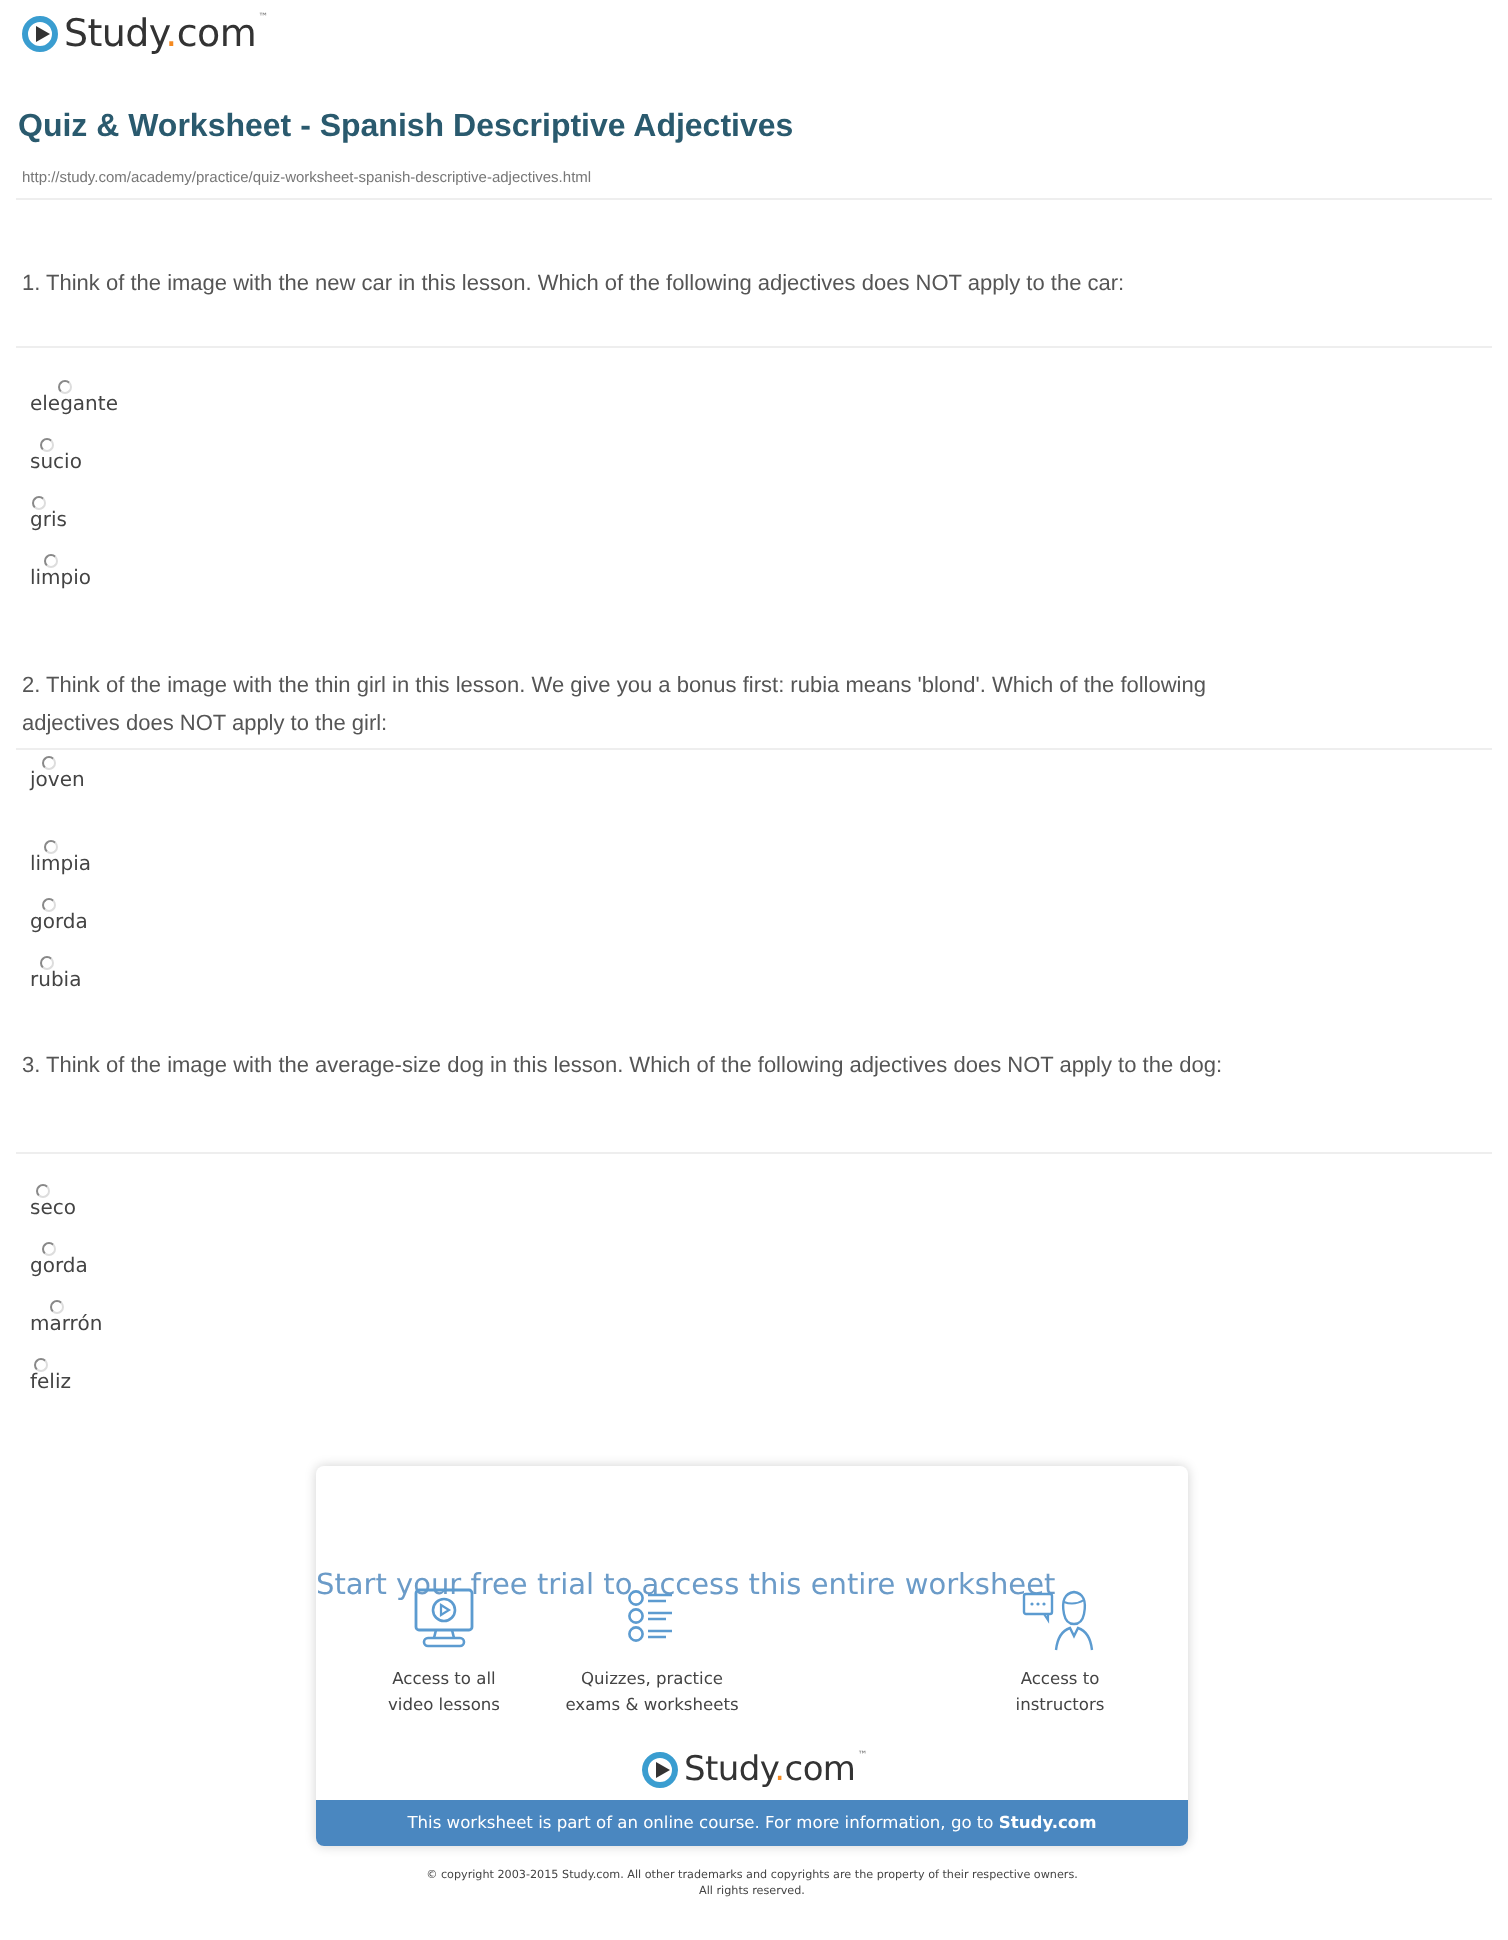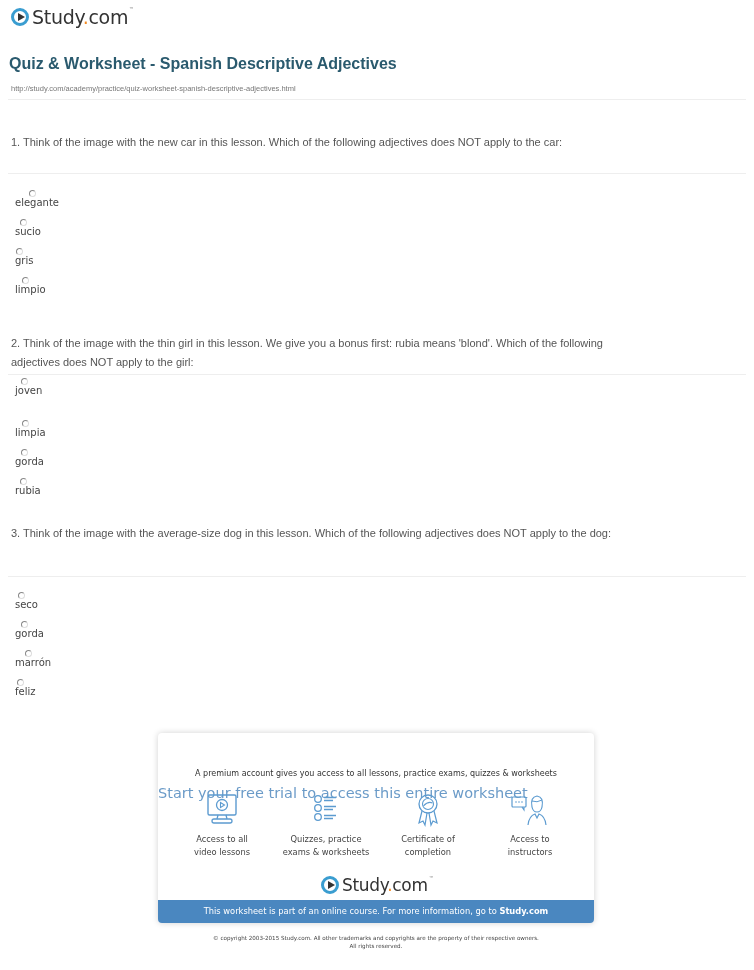--- a/index.html
+++ b/index.html
@@ -144,21 +144,20 @@
   <span class="radio"></span>
   <span class="opt-label">marrón</span>
 </div>
 <div class="option" style="top:683px">
   <span class="radio"></span>
   <span class="opt-label">feliz</span>
 </div>
 
 <div class="promo">
   <div class="promo-title">Start your free trial to access this entire worksheet</div>
-  <div class="promo-sub">A premium account gives you access to all lessons, practice exams, quizzes &amp; worksheets</div>
 
   <div class="feature" style="left:118px">
     <svg width="36" height="34" viewBox="0 0 36 34">
       <circle cx="10" cy="6" r="3.3" fill="none" stroke="#5c9bd0" stroke-width="1.3"></circle>
       <circle cx="10" cy="15" r="3.3" fill="none" stroke="#5c9bd0" stroke-width="1.3"></circle>
       <circle cx="10" cy="24" r="3.3" fill="none" stroke="#5c9bd0" stroke-width="1.3"></circle>
       <path d="M16 4.5 H28 M16 7.5 H25 M16 13.5 H28 M16 16.5 H25 M16 22.5 H28 M16 25.5 H25" stroke="#5c9bd0" stroke-width="1.3"></path>
     </svg>
     <div class="feature-label"><span>Quizzes, practice</span><br><span>exams &amp; worksheets</span></div>
   </div>
@@ -167,29 +166,20 @@
     <svg width="36" height="34" viewBox="0 0 36 34">
       <rect x="4" y="2" width="28" height="20" rx="1.5" fill="none" stroke="#5c9bd0" stroke-width="1.4"></rect>
       <circle cx="18" cy="12" r="5.5" fill="none" stroke="#5c9bd0" stroke-width="1.3"></circle>
       <path d="M16.5 9.5 L20.5 12 L16.5 14.5 Z" fill="none" stroke="#5c9bd0" stroke-width="1.1"></path>
       <path d="M14 22 L13 26 M22 22 L23 26" stroke="#5c9bd0" stroke-width="1.3"></path>
       <rect x="8" y="26" width="20" height="4" rx="2" fill="none" stroke="#5c9bd0" stroke-width="1.3"></rect>
     </svg>
     <div class="feature-label"><span>Access to all</span><br><span>video lessons</span></div>
   </div>
 
-  <div class="feature" style="left:220px">
-    <svg width="36" height="34" viewBox="0 0 36 34">
-      <circle cx="18" cy="11" r="9" fill="none" stroke="#5c9bd0" stroke-width="1.3"></circle>
-      <circle cx="18" cy="11" r="5.5" fill="none" stroke="#5c9bd0" stroke-width="1.1"></circle>
-      <path d="M13.5 13 Q18 8 22.5 10" fill="none" stroke="#5c9bd0" stroke-width="1.1"></path>
-      <path d="M12 18 L9 30 L13 28 L15 32 L17 20 M24 18 L27 30 L23 28 L21 32 L19 20" fill="none" stroke="#5c9bd0" stroke-width="1.2"></path>
-    </svg>
-    <div class="feature-label"><span>Certificate of</span><br><span>completion</span></div>
-  </div>
 
   <div class="feature" style="left:322px">
     <svg width="40" height="34" viewBox="0 0 40 34">
       <rect x="2" y="4" width="14" height="10" rx="1" fill="none" stroke="#5c9bd0" stroke-width="1.2"></rect>
       <path d="M12 14 L14 17 L14 14" fill="none" stroke="#5c9bd0" stroke-width="1.1"></path>
       <circle cx="6" cy="9" r="0.8" fill="#5c9bd0"></circle>
         <circle cx="9" cy="9" r="0.8" fill="#5c9bd0"></circle>
         <circle cx="12" cy="9" r="0.8" fill="#5c9bd0"></circle>
       <path d="M22 14 Q20 4 27 3 Q34 4 32 14 Q31 19 27 19 Q23 19 22 14 Z" fill="none" stroke="#5c9bd0" stroke-width="1.2"></path>
       <path d="M22 8 Q27 10 32 7" fill="none" stroke="#5c9bd0" stroke-width="1"></path>

